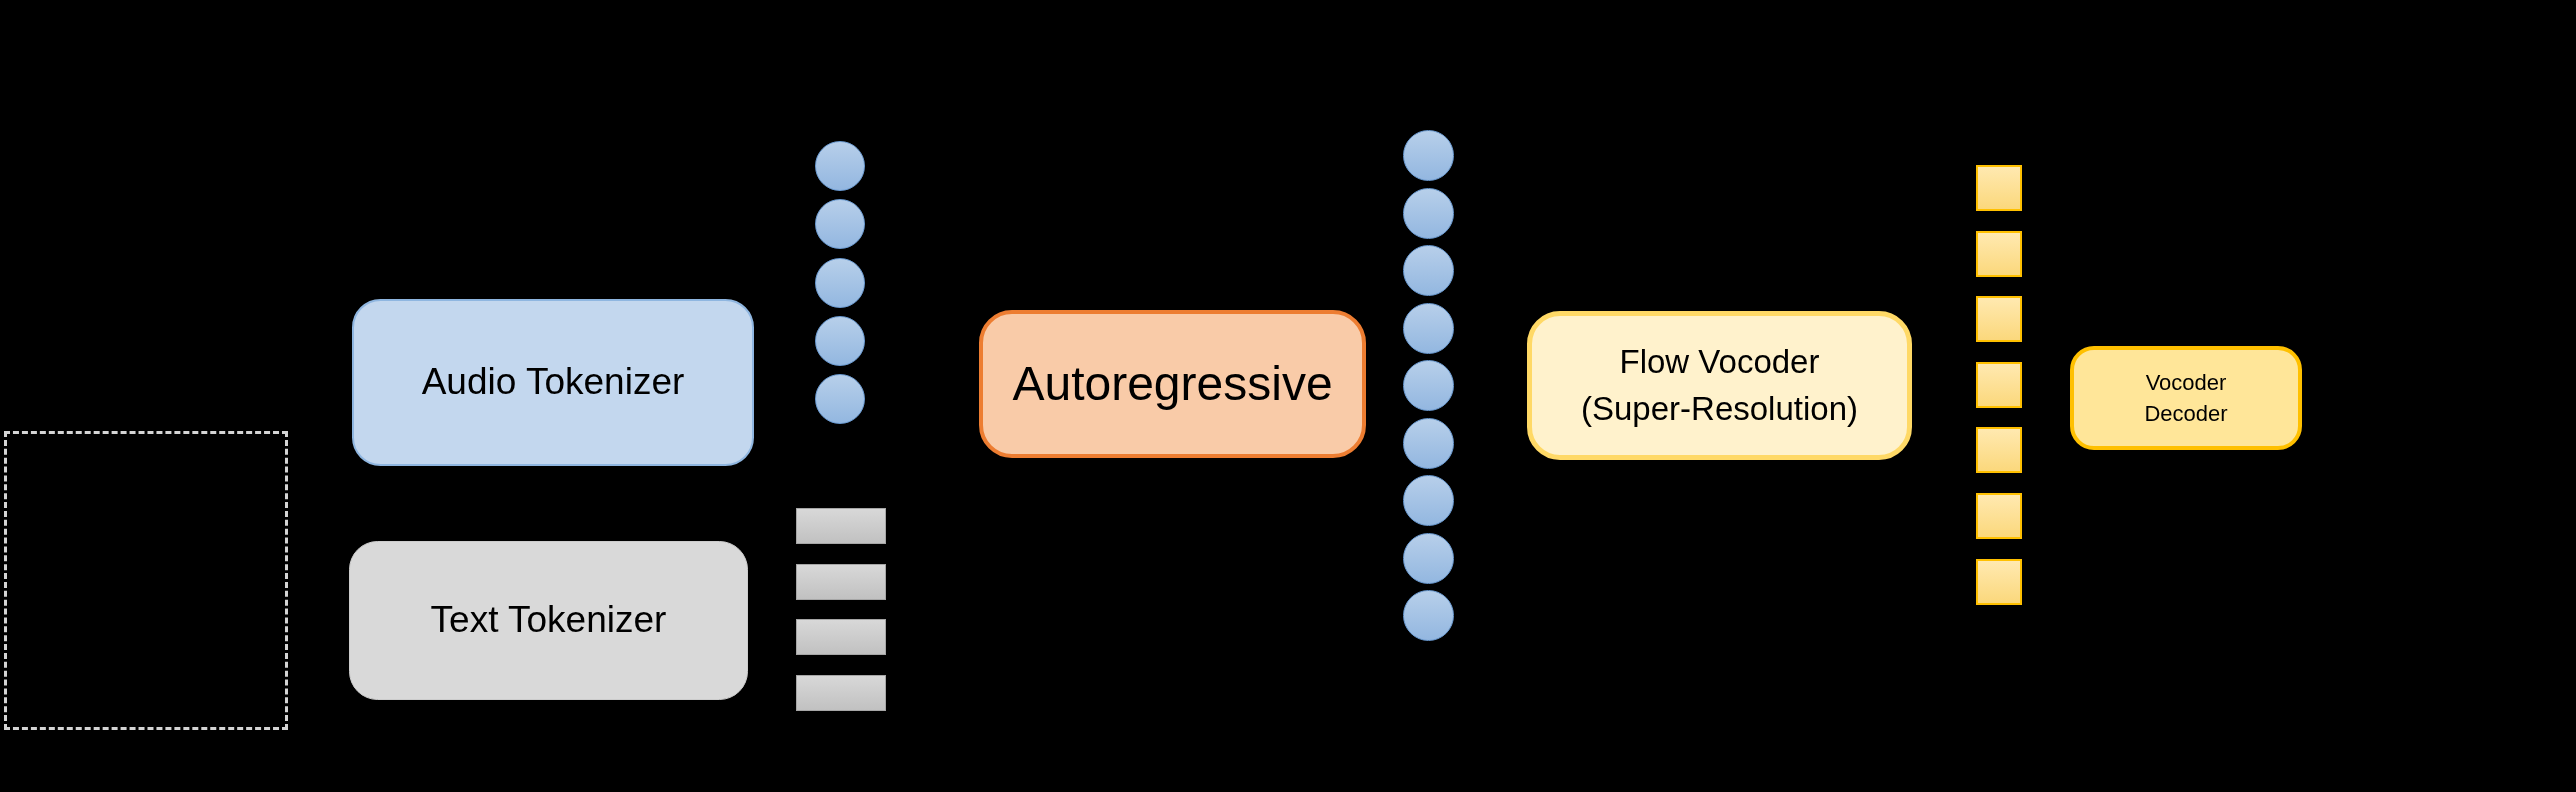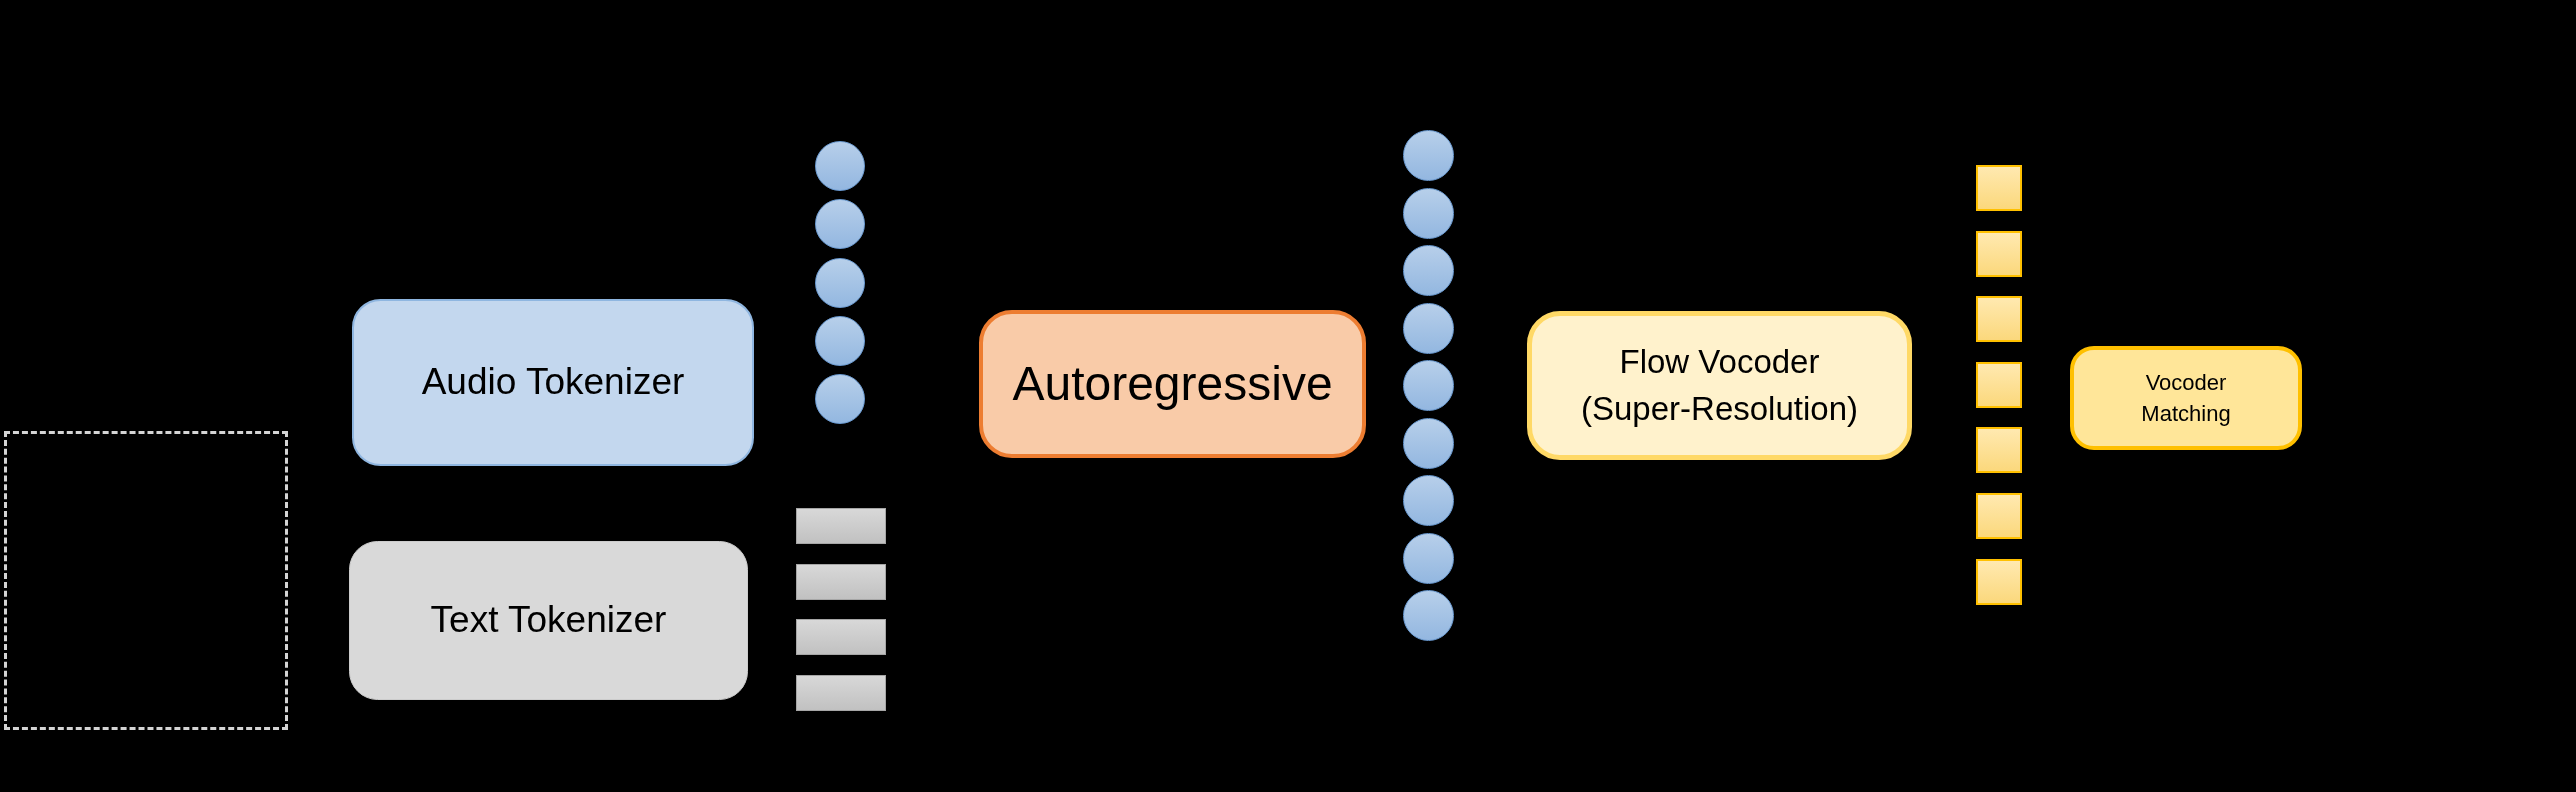--- a/index.html
+++ b/index.html
@@ -106,21 +106,21 @@
     <span class="line">Autoregressive</span>
   </div>
 
   <div class="node" id="node-flow-matching" style="background: rgb(255, 242, 204); border-color: rgb(255, 217, 102); color: rgb(0, 0, 0);">
     <span class="line">Flow Vocoder</span>
     <span class="line">(Super-Resolution)</span>
   </div>
 
   <div class="node" id="node-vocoder-decoder" style="background: rgb(255, 230, 153); border-color: rgb(255, 192, 0); color: rgb(0, 0, 0);">
     <span class="line">Vocoder</span>
-    <span class="line">Matching</span>
+    <span class="line">Decoder</span>
   </div>
 
   <div class="token-col" id="col-audio-tokens">
       <div class="tok circle-lg" style="background: linear-gradient(rgb(183, 207, 234), rgb(147, 183, 224)); border: 1.8px solid rgb(107, 155, 210);"></div>
       <div class="tok circle-lg" style="background: linear-gradient(rgb(183, 207, 234), rgb(147, 183, 224)); border: 1.8px solid rgb(107, 155, 210);"></div>
       <div class="tok circle-lg" style="background: linear-gradient(rgb(183, 207, 234), rgb(147, 183, 224)); border: 1.8px solid rgb(107, 155, 210);"></div>
       <div class="tok circle-lg" style="background: linear-gradient(rgb(183, 207, 234), rgb(147, 183, 224)); border: 1.8px solid rgb(107, 155, 210);"></div>
       <div class="tok circle-lg" style="background: linear-gradient(rgb(183, 207, 234), rgb(147, 183, 224)); border: 1.8px solid rgb(107, 155, 210);"></div>
     </div>
 

